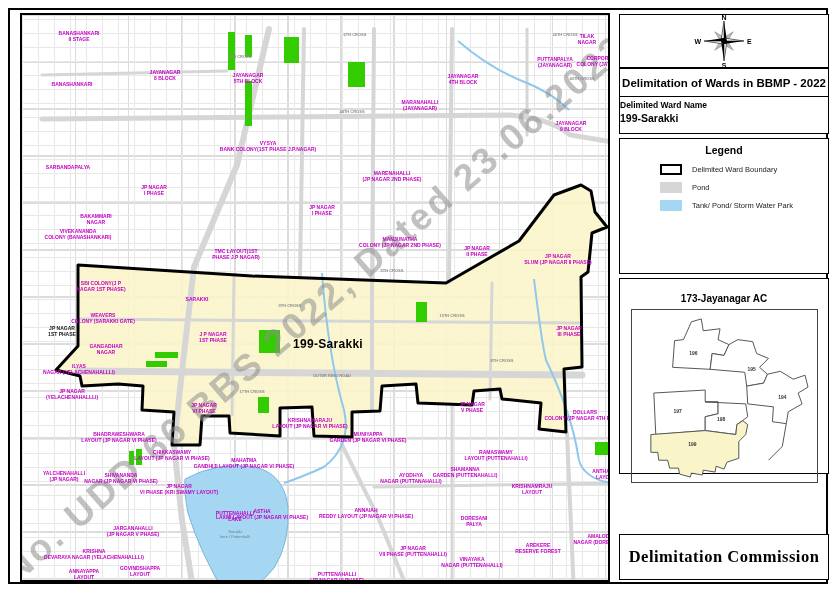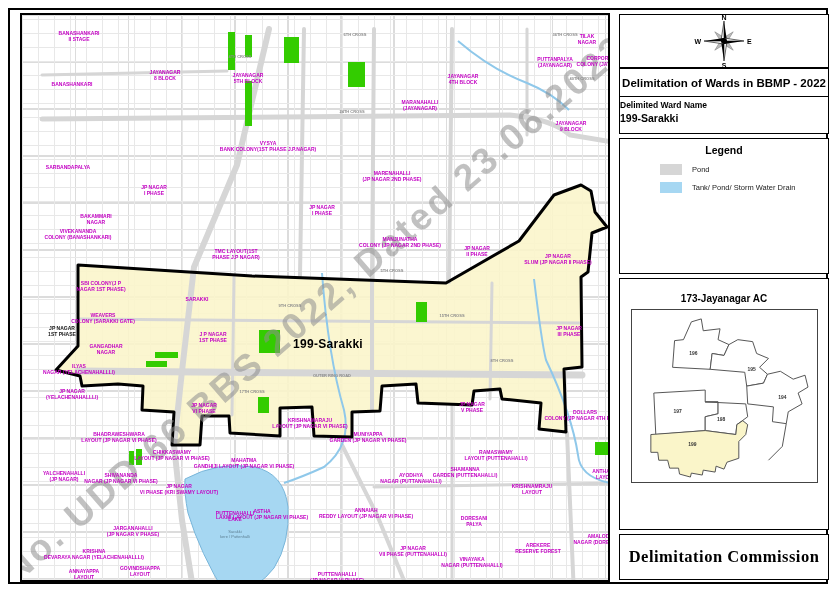--- a/index.html
+++ b/index.html
@@ -35,21 +35,21 @@
   #legend-list{margin-top:4px}
   .lrow{display:flex;align-items:center;height:18px;padding-left:40px}
   .sw{width:22px;height:11px;box-sizing:border-box;margin-right:10px;flex:0 0 auto}
   .sw-boundary{background:#fff;border:2.5px solid #000}
   .sw-area{background:var(--ward_area,#faf5c9);border:1px solid #666}
   .sw-road{background:var(--road,#d6d6d6)}
   .sw-rail{height:0;border-top:2.5px dashed #000;background:none}
   .sw-park{background:var(--park,#33cc00)}
   .sw-water{background:var(--water,#a6d7f2)}
   .lrow .lt{font-size:7.5px;color:#222}
-  #pbox-inset{top:278px;height:252px}
+  #pbox-inset{top:278px;height:196px}
   #inset-title{text-align:center;font-size:10px;font-weight:bold;padding-top:14px}
   #inset-frame{position:absolute;left:11px;top:30px;width:185px;height:172px;border:1px solid #444}
   #p-notif{position:absolute;left:0;right:0;top:218px;text-align:center;font-size:8px;font-weight:bold;line-height:1.5;color:#111}
   #pbox-commission{top:534px;height:46px;display:flex;align-items:center;justify-content:center;font-family:"Liberation Serif",serif;font-size:16.5px;font-weight:bold;letter-spacing:.5px}
   .cletter{font-size:7px;font-weight:bold}
 </style>
 </head>
 <body>
 
 <div id="page-border"></div>
@@ -268,26 +268,30 @@
   <div id="p-wardname">
     <div class="h">Delimited Ward Name</div>
     <div class="v">199-Sarakki</div>
   </div>
 </div>
 
 <div class="pbox" id="pbox-legend">
   <div id="legend-title">Legend</div>
   <div id="legend-list">
       <div class="lrow">
+        <span class="sw sw-boundary"></span>
+        <span class="lt">Delimited Ward Boundary</span>
+      </div>
+      <div class="lrow">
         <span class="sw sw-road"></span>
         <span class="lt">Pond</span>
       </div>
       <div class="lrow">
         <span class="sw sw-water"></span>
-        <span class="lt">Tank/ Pond/ Storm Water Drain</span>
+        <span class="lt">Tank/ Pond/ Storm Water Park</span>
       </div>
     </div>
 </div>
 
 <div class="pbox" id="pbox-inset">
   <div id="inset-title">173-Jayanagar AC</div>
   <div id="inset-frame">
     <svg id="inset-svg" width="183" height="170" viewBox="0 0 185 172">
         <path d="M60,12 L70,9 L72,21 L89,19 L87,30 L98,35 L93,46 L81,44 L79,60 L41,58 L43,31 L52,30 Z" fill="#fff" stroke="#555" stroke-width="1" stroke-linejoin="round"></path>
         <text x="62" y="46" text-anchor="middle" font-size="5" font-weight="bold" fill="#333">196</text>

